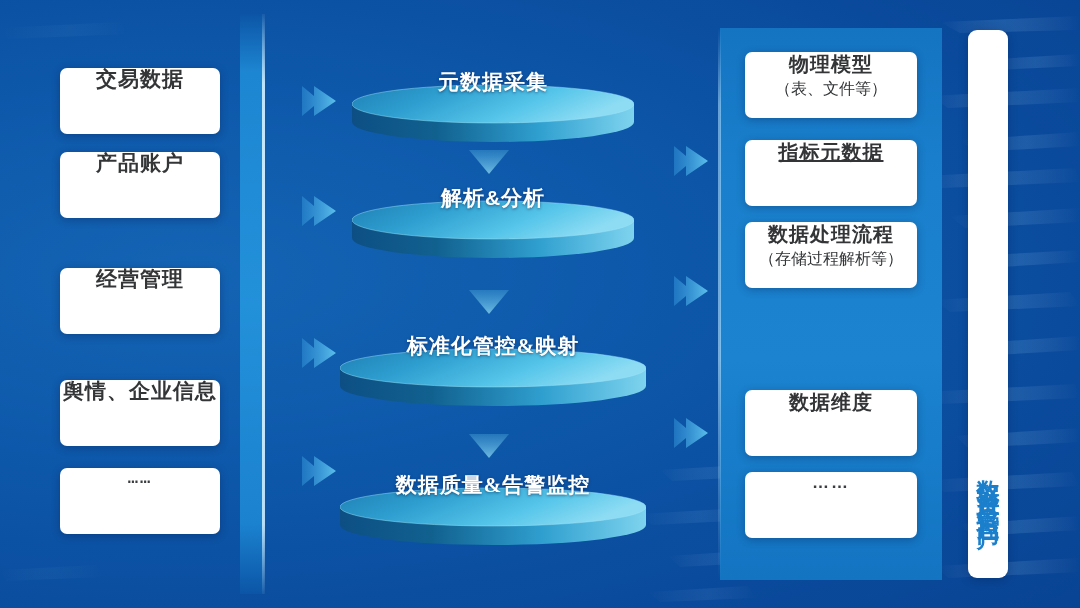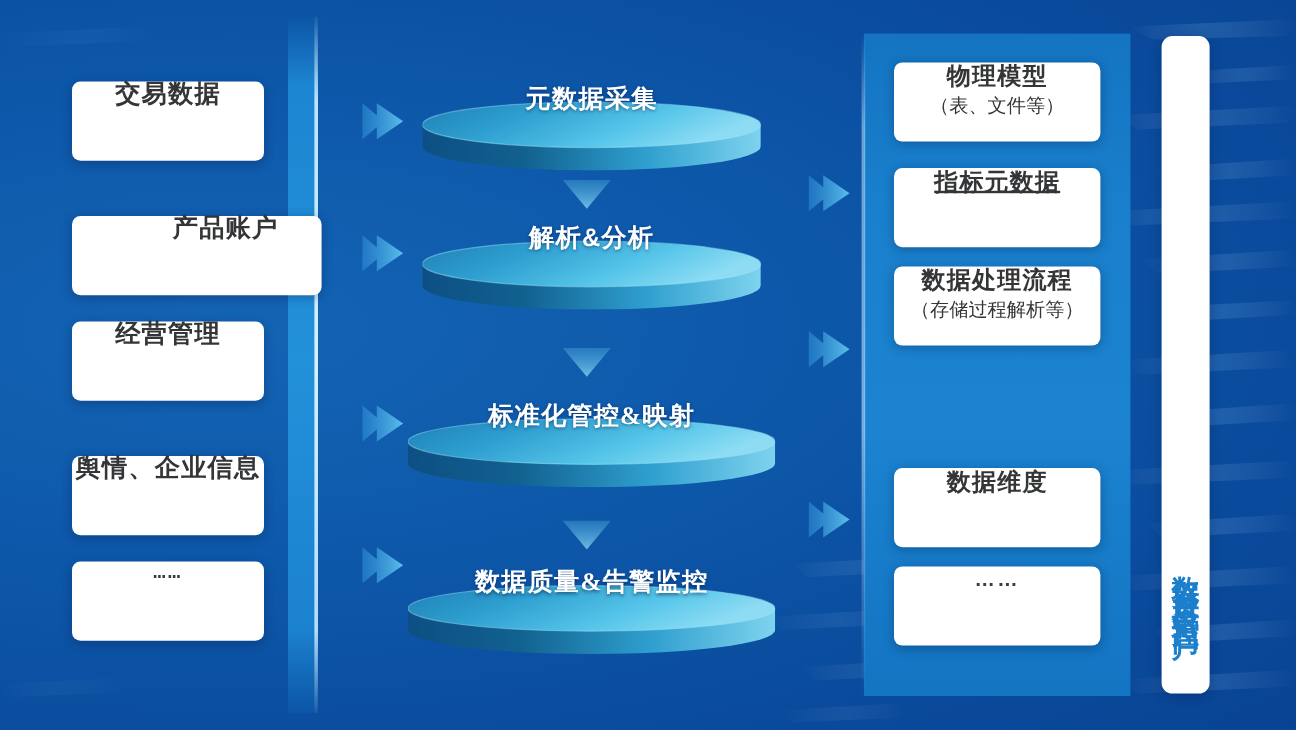--- a/index.html
+++ b/index.html
@@ -133,21 +133,21 @@
 
   <div class="band-left"></div>
   <div class="band-left-line"></div>
 
   <div class="panel-right"></div>
   <div class="panel-right-edge"></div>
 
   <div class="card card-left" style="top:68px;">
     <div class="l1">交易数据</div>
   </div>
-  <div class="card card-left" style="top:180px;padding-left:48px;">
+  <div class="card card-left" style="top:152px;">
     <div class="l1">产品账户</div>
   </div>
   <div class="card card-left" style="top:268px;">
     <div class="l1">经营管理</div>
   </div>
   <div class="card card-left" style="top:380px;">
     <div class="l1">舆情、企业信息</div>
   </div>
   <div class="card card-left dots" style="top:468px;">
     <div class="l1">……</div>

